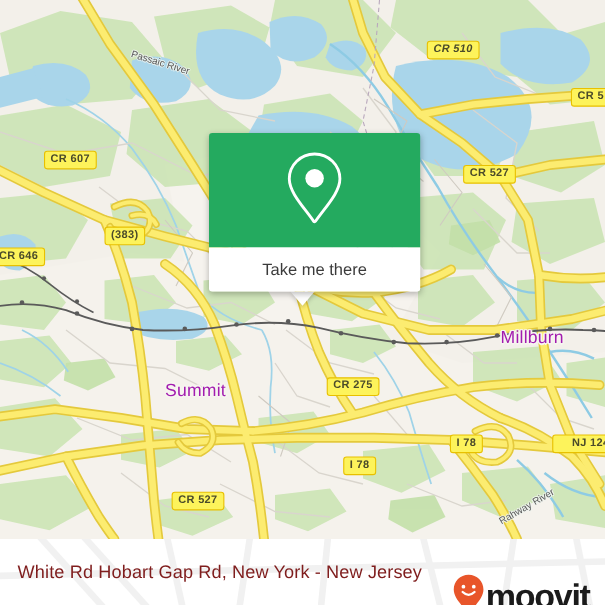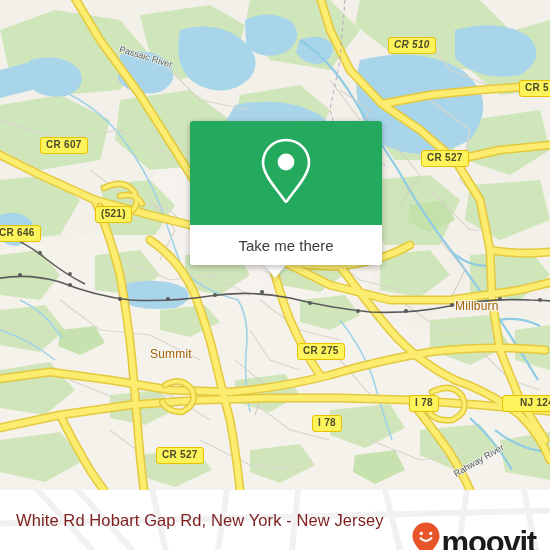--- a/index.html
+++ b/index.html
@@ -23,21 +23,21 @@
 
   
   .place{
     color:#6b6b6b;
     font-size:15px;
     letter-spacing:.2px;
     text-shadow:
       1.5px 0 #f7f5f0,-1.5px 0 #f7f5f0,0 1.5px #f7f5f0,0 -1.5px #f7f5f0,
       1px 1px #f7f5f0,-1px -1px #f7f5f0,1px -1px #f7f5f0,-1px 1px #f7f5f0;
   }
-  .place.big{font-size:12px;color:#a16207;}
+  .place.big{font-size:16px;color:#a21caf;}
 
   
   .water{
     color:#5a5a5a;
     font-size:9px;
     font-style:normal;
     text-shadow:
       1px 0 #eef3ee,-1px 0 #eef3ee,0 1px #eef3ee,0 -1px #eef3ee;
   }
 
@@ -342,21 +342,21 @@
 
     <div class="maplabel water" style="left:121px;top:44px;transform:rotate(17deg);transform-origin:left top;">Passaic River</div>
 
     <div class="maplabel water" style="left:452px;top:470px;transform:rotate(-30deg);transform-origin:left top;">Rahway River</div>
 
     <div class="maplabel place big" style="left:150px;top:347px;">Summit</div>
 
     <div class="maplabel place big" style="left:455px;top:299px;">Millburn</div>
 
     <div class="shield" style="left:40px;top:137px;">CR 607</div>
-    <div class="shield" style="left:95px;top:206px;">(521)</div>
+    <div class="shield" style="left:95px;top:206px;">(383)</div>
     <div class="shield" style="left:-7px;top:225px;">CR 646</div>
     <div class="shield" style="left:388px;top:37px;font-style:italic;">CR 510</div>
     <div class="shield" style="left:519px;top:80px;">CR 5</div>
     <div class="shield" style="left:421px;top:150px;">CR 527</div>
     <div class="shield" style="left:297px;top:343px;">CR 275</div>
     <div class="shield" style="left:156px;top:447px;">CR 527</div>
     <div class="shield" style="left:409px;top:395px;">I 78</div>
     <div class="shield" style="left:312px;top:415px;">I 78</div>
     <div class="shield" style="left:502px;top:395px;padding-left:17px;">NJ 124</div>
 

